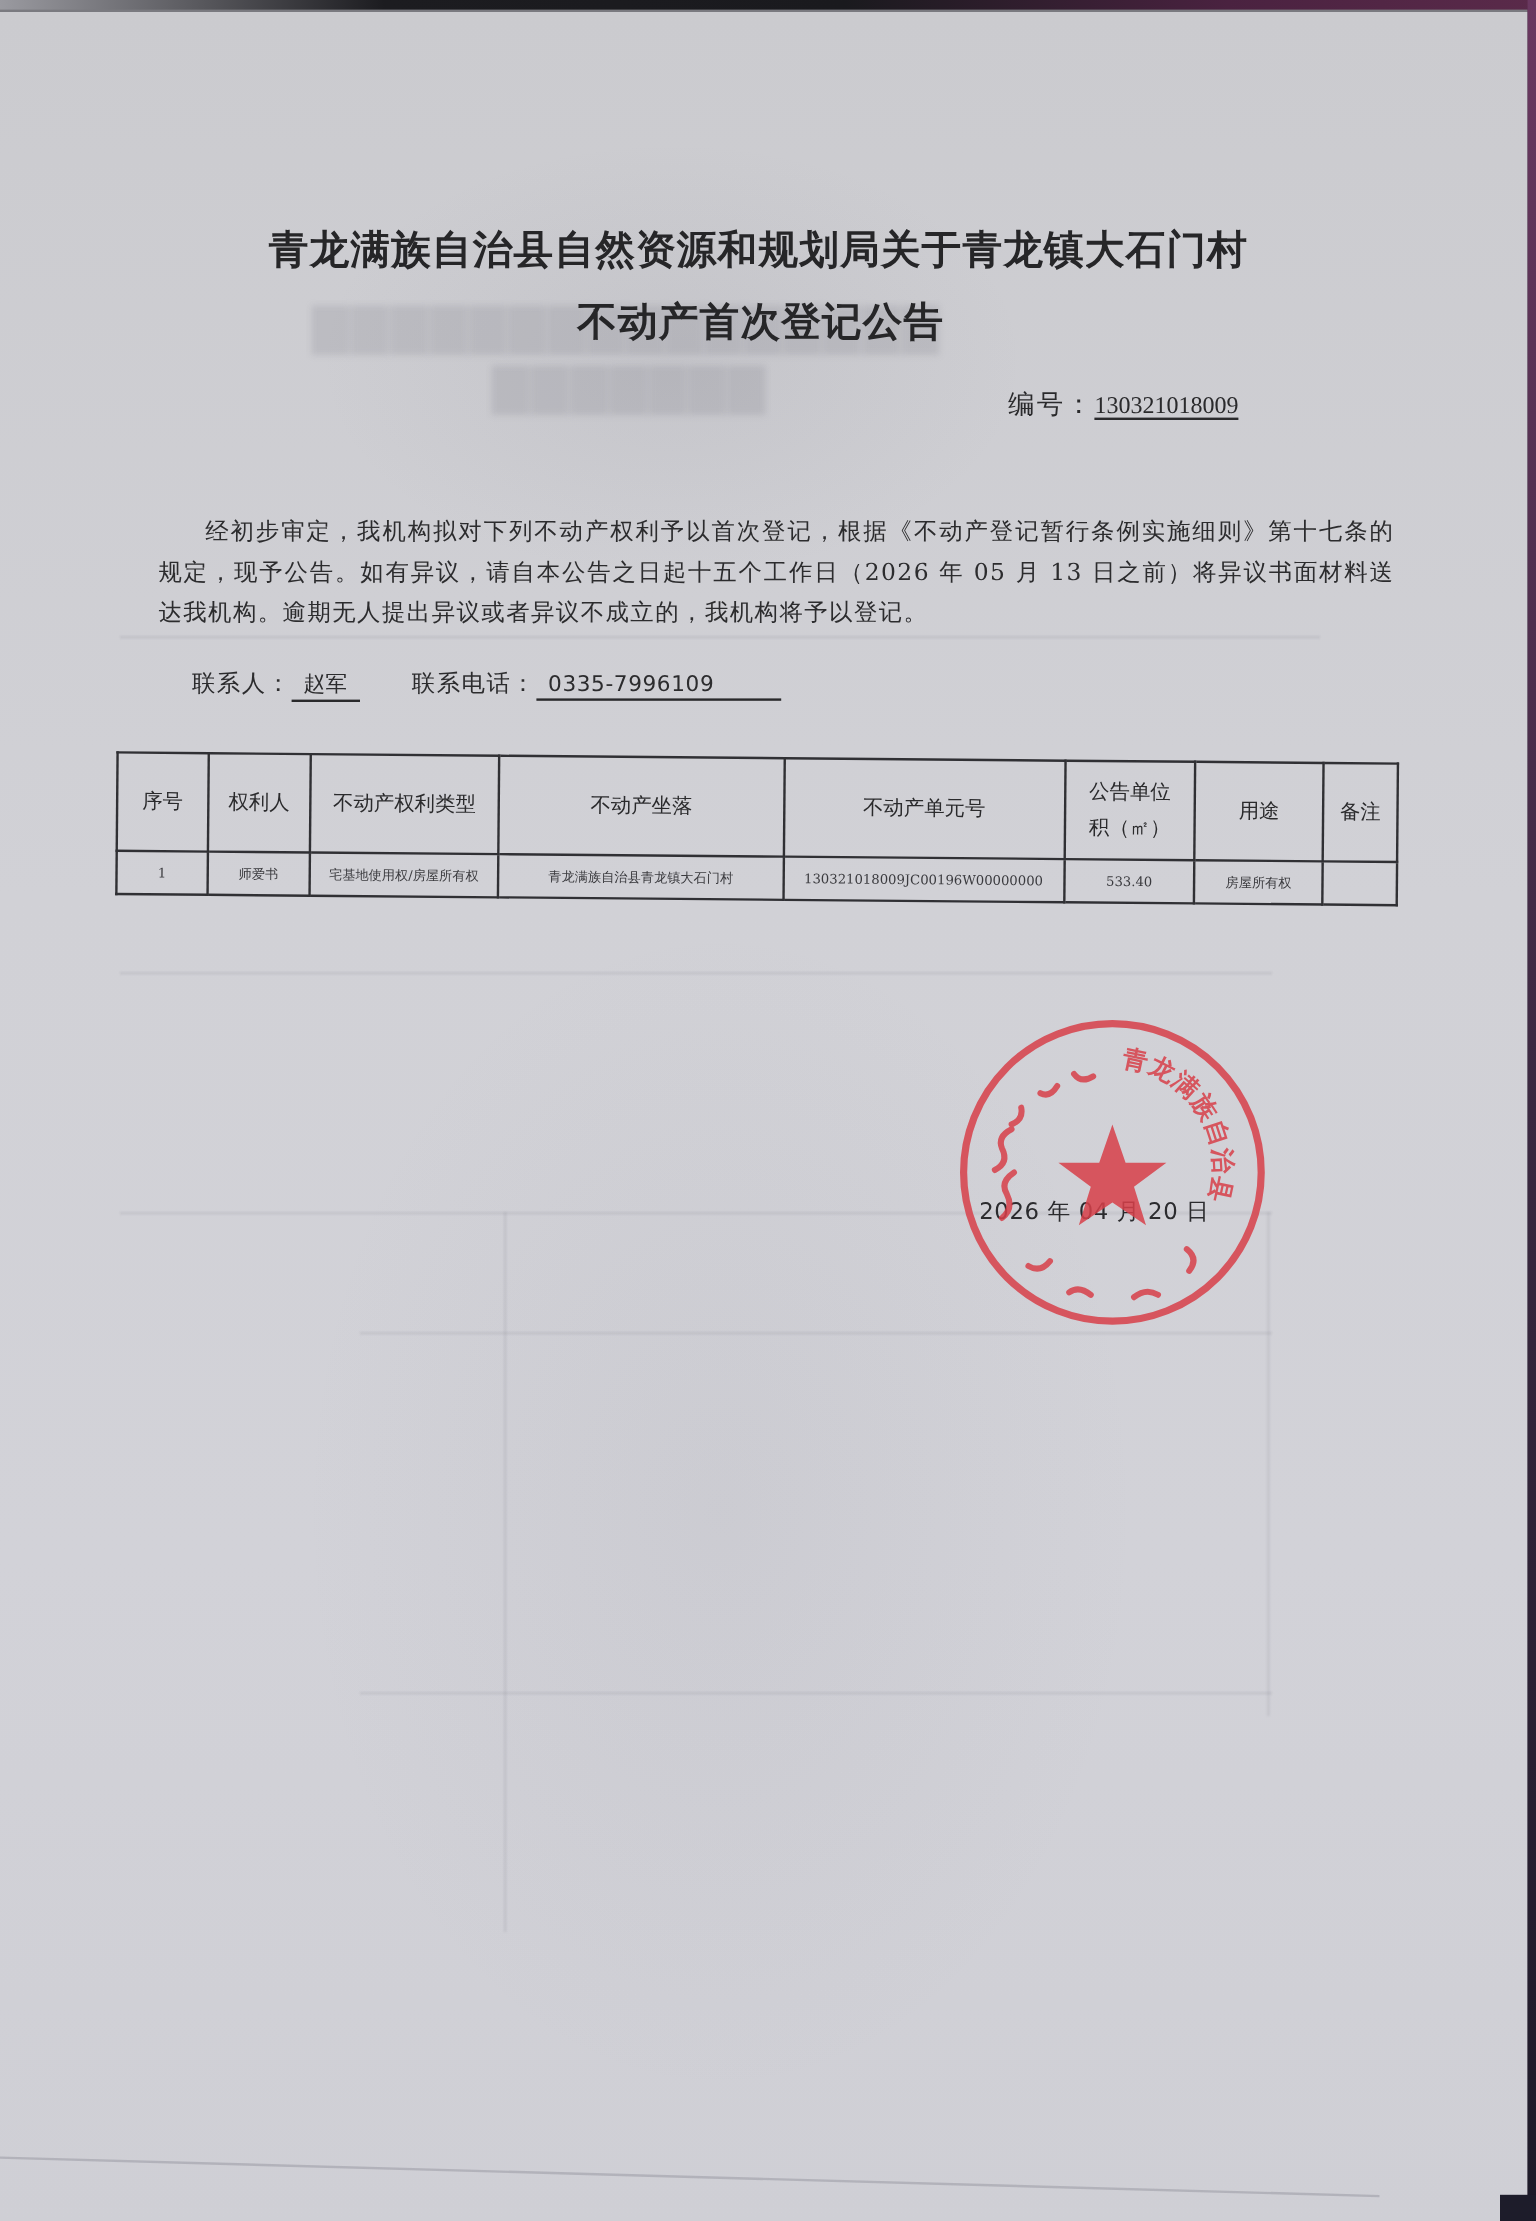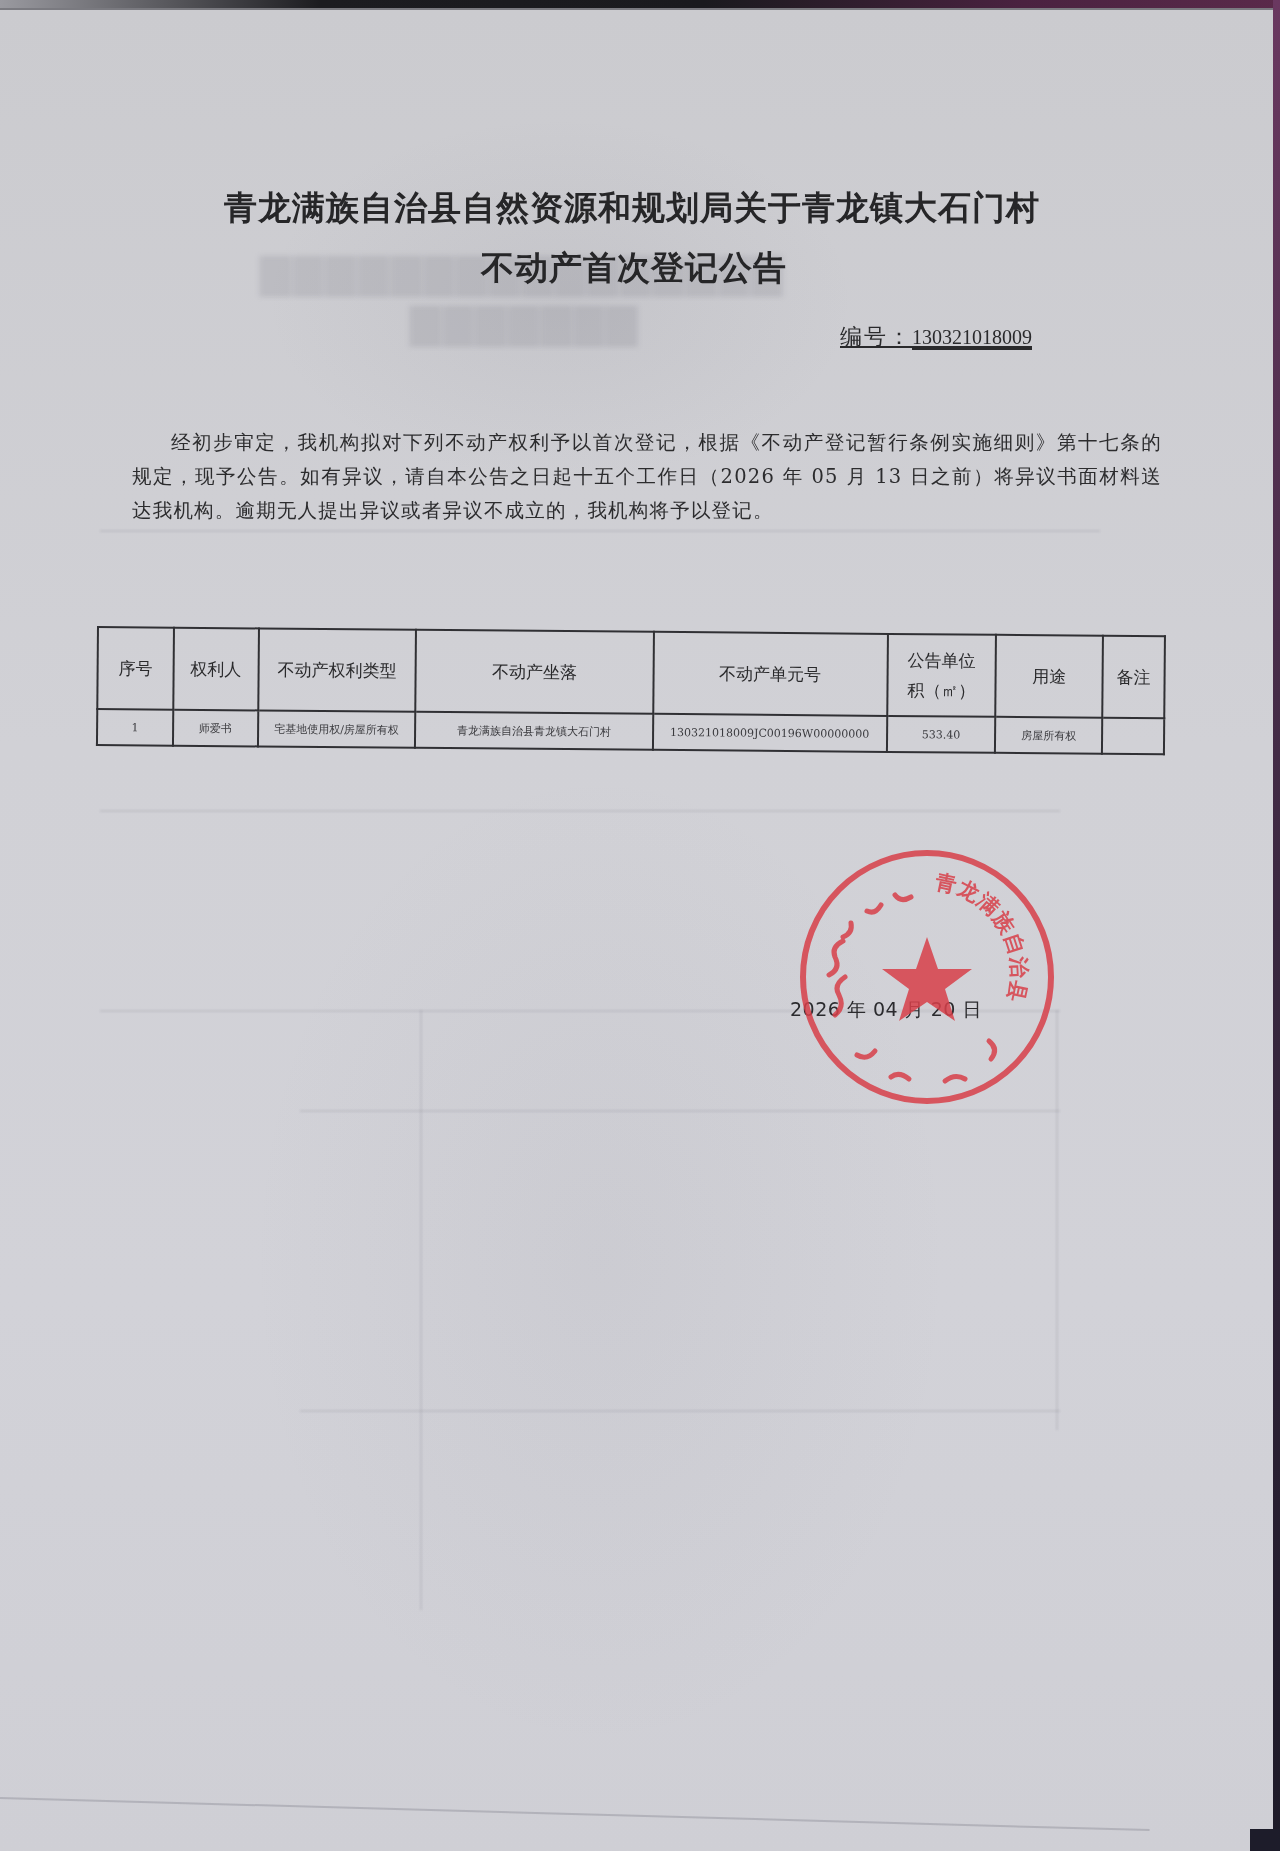--- a/index.html
+++ b/index.html
@@ -43,21 +43,21 @@
   .ghost-line {
     position: absolute; height: 2px; background: rgba(120,120,130,0.16); filter: blur(1px);
   }
   .title {
     position: absolute; left: 0; width: 1280px; text-align: center;
     font-size: 33px; font-weight: bold; color: #262628; letter-spacing: 1px;
   }
   .t1 { top: 176px; left: -8px; }
   .t2 { top: 236px; left: -6px; }
   .serial {
-    position: absolute; left: 840px; top: 312px; font-size: 22px; color: #2a2a2c; text-decoration: underline;
+    position: absolute; left: 840px; top: 312px; font-size: 22px; color: #2a2a2c;
   }
   .serial .lbl { letter-spacing: 2px; }
   .serial .val {
     font-family: "Liberation Serif", serif; font-size: 20px; text-decoration: underline;
     text-underline-offset: 4px;
   }
   .para {
     position: absolute; left: 132px; width: 1030px; font-size: 19.5px; line-height: 34px;
     color: #2c2c2e; text-indent: 2em; letter-spacing: 1.2px;
     font-family: "DejaVu Serif", serif; text-align: justify;
@@ -76,21 +76,21 @@
   }
   table.reg th, table.reg td {
     border: 2px solid #303034; text-align: center; vertical-align: middle; color: #2a2a2c;
   }
   table.reg th { height: 78px; font-size: 17px; font-weight: normal; line-height: 30px; }
   table.reg td { height: 32px; font-size: 11px; font-family: "DejaVu Serif", serif; color: #3a3a3e; }
   .announcer {
     position: absolute; left: 680px; top: 948px; font-size: 19px; color: #2b2b2e; letter-spacing: 0.5px;
   }
   .date {
-    position: absolute; left: 790px; top: 987px; font-size: 19px; color: #2b2b2e; letter-spacing: 0.5px;
+    position: absolute; left: 816px; top: 987px; font-size: 19px; color: #2b2b2e; letter-spacing: 0.5px;
   }
   .seal {
     position: absolute; left: 795px; top: 835px; width: 265px; height: 265px; opacity: 0.85;
     pointer-events: none;
   }
 </style>
 </head>
 <body>
 
 <div class="top-edge"></div>
@@ -110,20 +110,24 @@
   <div class="title t1">青龙满族自治县自然资源和规划局关于青龙镇大石门村</div>
   <div class="title t2">不动产首次登记公告</div>
 
   <div class="serial">
     <span class="lbl">编号：</span><span class="val">130321018009</span>
   </div>
 
   <div class="para" style="top:402px;margin-top:14px;">经初步审定，我机构拟对下列不动产权利予以首次登记，根据《不动产登记暂行条例实施细则》第十七条的规定，现予公告。如有异议，请自本公告之日起十五个工作日（2026 年 05 月 13 日之前）将异议书面材料送达我机构。逾期无人提出异议或者异议不成立的，我机构将予以登记。</div>
 
 
+  <div class="line" style="top:546px;">
+    <span>联系人：</span><span class="fill">赵军</span>
+    <span style="margin-left:36px;">联系电话：</span><span class="fill" style="padding-right:56px;">0335-7996109</span>
+  </div>
 
   <table class="reg">
     <colgroup>
       <col style="width:76px">
         <col style="width:85px">
         <col style="width:158px">
         <col style="width:238px">
       <col style="width:234px">
         <col style="width:109px">
         <col style="width:107px">

